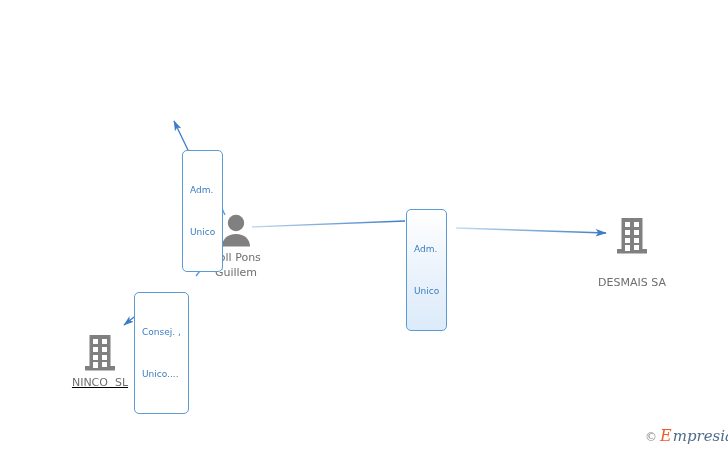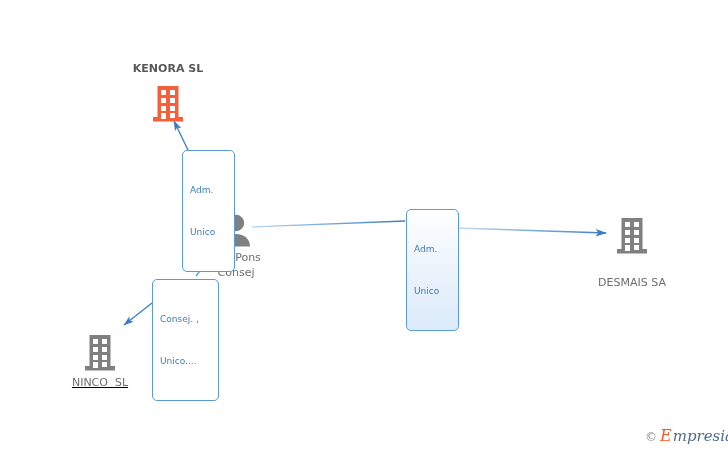--- a/index.html
+++ b/index.html
@@ -72,32 +72,32 @@
   
   .rel-box {
     position: absolute;
     box-sizing: border-box;
     border: 1px solid #5a9bd5;
     border-radius: 5px;
     background: #ffffff;
     color: #3b7dc4;
     font-size: 9px;
     line-height: 14px;
-    padding: 4px 19px 4px 7px;
+    padding: 4px 7px 4px 7px;
     text-align: left;
     white-space: pre;
     z-index: 4;
   }
   .rel-box .rel-line { display: block; }
   #rel-kenora { left: 182px; top: 150px; }
   #rel-desmais {
     left: 406px; top: 209px;
     background: linear-gradient(to bottom, #ffffff 0%, #eaf2fb 55%, #dcebfa 100%);
   }
-  #rel-ninco { left: 134px; top: 279px; margin-left: 18px; }
+  #rel-ninco { left: 134px; top: 292px; }
 
   
   #watermark {
     position: absolute;
     left: 645px;
     top: 428px;
     display: flex;
     align-items: baseline;
     gap: 3px;
     user-select: none;
@@ -152,47 +152,30 @@
       <path d="M252,227 L405,221" stroke="url(#fadeRight)" stroke-width="1.4" fill="none"></path>
       <path d="M456,228 L606,233" stroke="url(#fadeRight2)" stroke-width="1.4" fill="none" marker-end="url(#arrowblue)"></path>
     </g>
 
     <g>
       <path d="M213,254 L196,276" stroke="#5a9bd5" stroke-width="1.3" fill="none"></path>
       <path d="M152,303 L124,325" stroke="#3b7dc4" stroke-width="1.3" fill="none" marker-end="url(#arrowblue)"></path>
     </g>
   </svg>
 
-  <div class="node" id="node-kenora">
-    <span class="node-label bold">KENORA SL</span>
-    <span class="icon-wrap">
-      <svg width="34" height="40" viewBox="0 0 34 40" aria-hidden="true">
-        <rect x="6.5" y="2" width="21" height="33" fill="#f4603a"></rect>
-        <rect x="2" y="33" width="30" height="4.5" fill="#f4603a"></rect>
-        <rect x="10" y="6" width="5" height="5" fill="#ffffff"></rect>
-        <rect x="19" y="6" width="5" height="5" fill="#ffffff"></rect>
-        <rect x="10" y="14" width="5" height="5" fill="#ffffff"></rect>
-        <rect x="19" y="14" width="5" height="5" fill="#ffffff"></rect>
-        <rect x="10" y="22" width="5" height="5" fill="#ffffff"></rect>
-        <rect x="19" y="22" width="5" height="5" fill="#ffffff"></rect>
-        <rect x="10" y="29" width="5" height="6" fill="#ffffff"></rect>
-        <rect x="19" y="29" width="5" height="5" fill="#ffffff"></rect>
-      </svg>
-    </span>
-  </div>
 
   <div class="node" id="node-person">
     <span class="icon-wrap">
       <svg width="40" height="36" viewBox="0 0 40 36" aria-hidden="true">
         <circle cx="20" cy="10" r="8.2" fill="#808080"></circle>
         <path d="M20,21 C11.5,21 6,26.4 6,33.5 L34,33.5 C34,26.4 28.5,21 20,21 Z" fill="#808080"></path>
       </svg>
     </span>
     <span class="node-label">Coll Pons</span>
-    <span class="node-label">Consej</span>
+    <span class="node-label">Guillem</span>
   </div>
 
   <div class="node" id="node-ninco">
     <span class="icon-wrap">
       <svg width="34" height="40" viewBox="0 0 34 40" aria-hidden="true">
         <rect x="6.5" y="2" width="21" height="33" fill="#808080"></rect>
         <rect x="2" y="33" width="30" height="4.5" fill="#808080"></rect>
         <rect x="10" y="6" width="5" height="5" fill="#ffffff"></rect>
         <rect x="19" y="6" width="5" height="5" fill="#ffffff"></rect>
         <rect x="10" y="14" width="5" height="5" fill="#ffffff"></rect>

